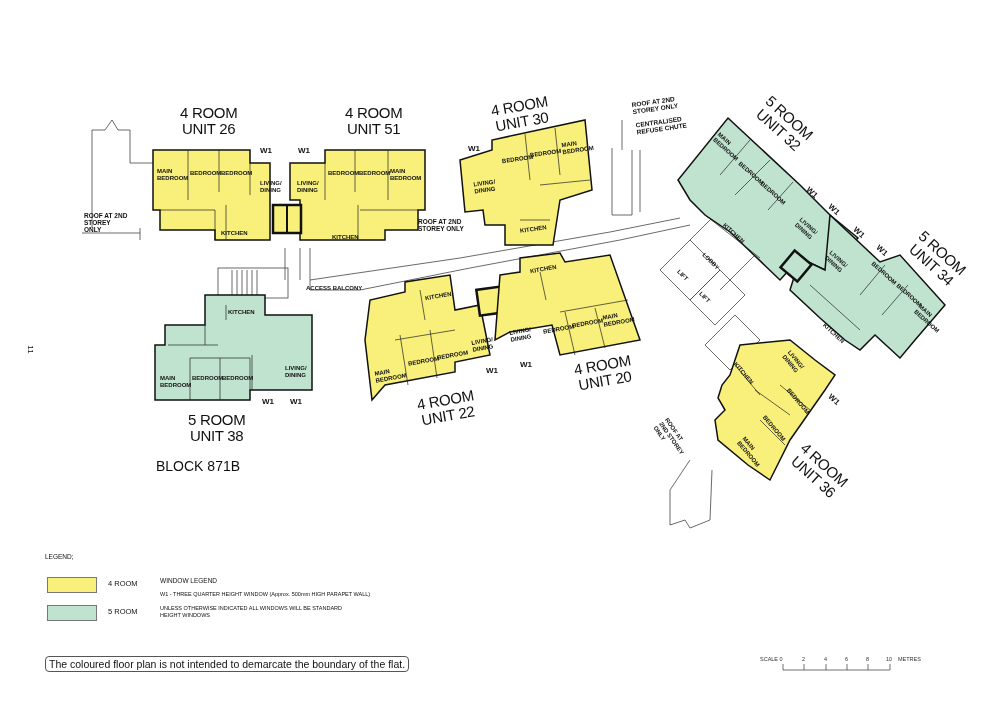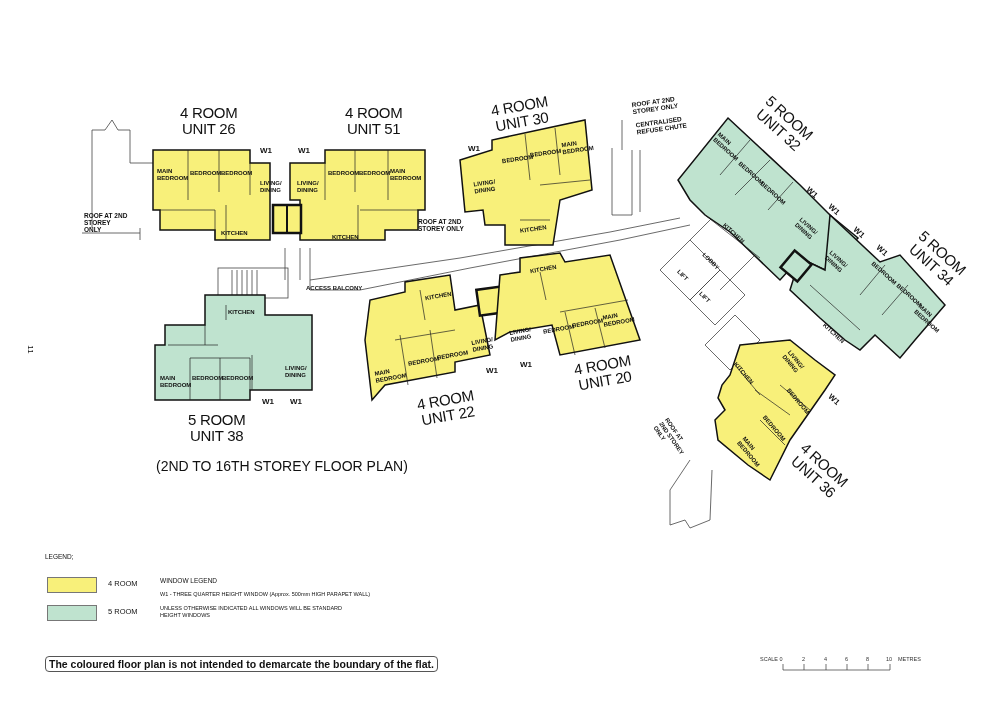--- a/index.html
+++ b/index.html
@@ -5,21 +5,21 @@
   html,body{margin:0;padding:0;background:#fff;}
   body{width:1000px;height:703px;position:relative;overflow:hidden;font-family:"Liberation Sans",sans-serif;color:#111;}
   svg.plan{position:absolute;left:0;top:0;width:1000px;height:703px;}
   .lbl{position:absolute;font-family:"Liberation Sans",sans-serif;white-space:nowrap;}
   .unit-title{font-size:15px;line-height:16px;text-align:center;letter-spacing:-0.3px;}
   .small{font-size:6px;font-weight:bold;line-height:7px;}
   .tiny{font-size:6.5px;line-height:8px;}
   .w1{font-size:8px;font-weight:bold;}
   .block-title{font-size:14px;line-height:17px;}
   .legend-swatch{position:absolute;width:48px;height:14px;border:1px solid #777;}
-  .notice{position:absolute;left:45px;top:656px;padding:1px 3px;border:1px solid #555;border-radius:4px;font-size:10.5px;font-weight:bold;}
+  .notice{position:absolute;left:45px;top:656px;padding:1px 3px;border:1px solid #555;border-radius:4px;font-size:10.5px;}
   .scale-lbl{font-size:5.5px;color:#333;}
   .page-num{position:absolute;left:26px;top:345px;font-size:8px;transform:rotate(90deg);}
 </style>
 </head>
 <body>
 
 <svg class="plan" viewBox="0 0 1000 703" xmlns="http://www.w3.org/2000/svg">
   <g fill="none" stroke="#444" stroke-width="0.8">
 
     <path d="M92 228 L92 130 L105 130 L112 120 L118 130 L130 130 L130 163 L153 163"></path>
@@ -295,21 +295,21 @@
 <div class="lbl small" style="left:700px;top:258px;transform:rotate(45deg);">LOBBY</div>
 <div class="lbl small" style="left:676px;top:272px;transform:rotate(45deg);">LIFT</div>
 <div class="lbl small" style="left:698px;top:294px;transform:rotate(45deg);">LIFT</div>
 <div class="lbl small" style="left:652px;top:428px;transform:rotate(55deg);">
   <div>ROOF AT</div>
     <div>2ND STOREY</div>
     <div>ONLY</div>
 </div>
 
 <div class="lbl block-title" style="left:156px;top:458px;">
-  <div>(2ND TO 16TH STOREY FLOOR PLAN)</div>
+  <div>BLOCK 871B</div>
 </div>
 
 <div class="lbl tiny" style="left:45px;top:553px;">LEGEND;</div>
 <div class="legend-swatch" style="left:47px;top:577px;background:#f8f07a;"></div>
 <div class="lbl" style="left:108px;top:579px;font-size:7.5px;">4  ROOM</div>
 <div class="legend-swatch" style="left:47px;top:605px;background:#bfe3cf;"></div>
 <div class="lbl" style="left:108px;top:607px;font-size:7.5px;">5 ROOM</div>
 <div class="lbl tiny" style="left:160px;top:577px;">WINDOW LEGEND</div>
 <div class="lbl" style="left:160px;top:591px;font-size:5.5px;">W1 - THREE QUARTER HEIGHT WINDOW (Approx. 500mm HIGH PARAPET WALL)</div>
 <div class="lbl" style="left:160px;top:605px;font-size:5.5px;line-height:7px;">

